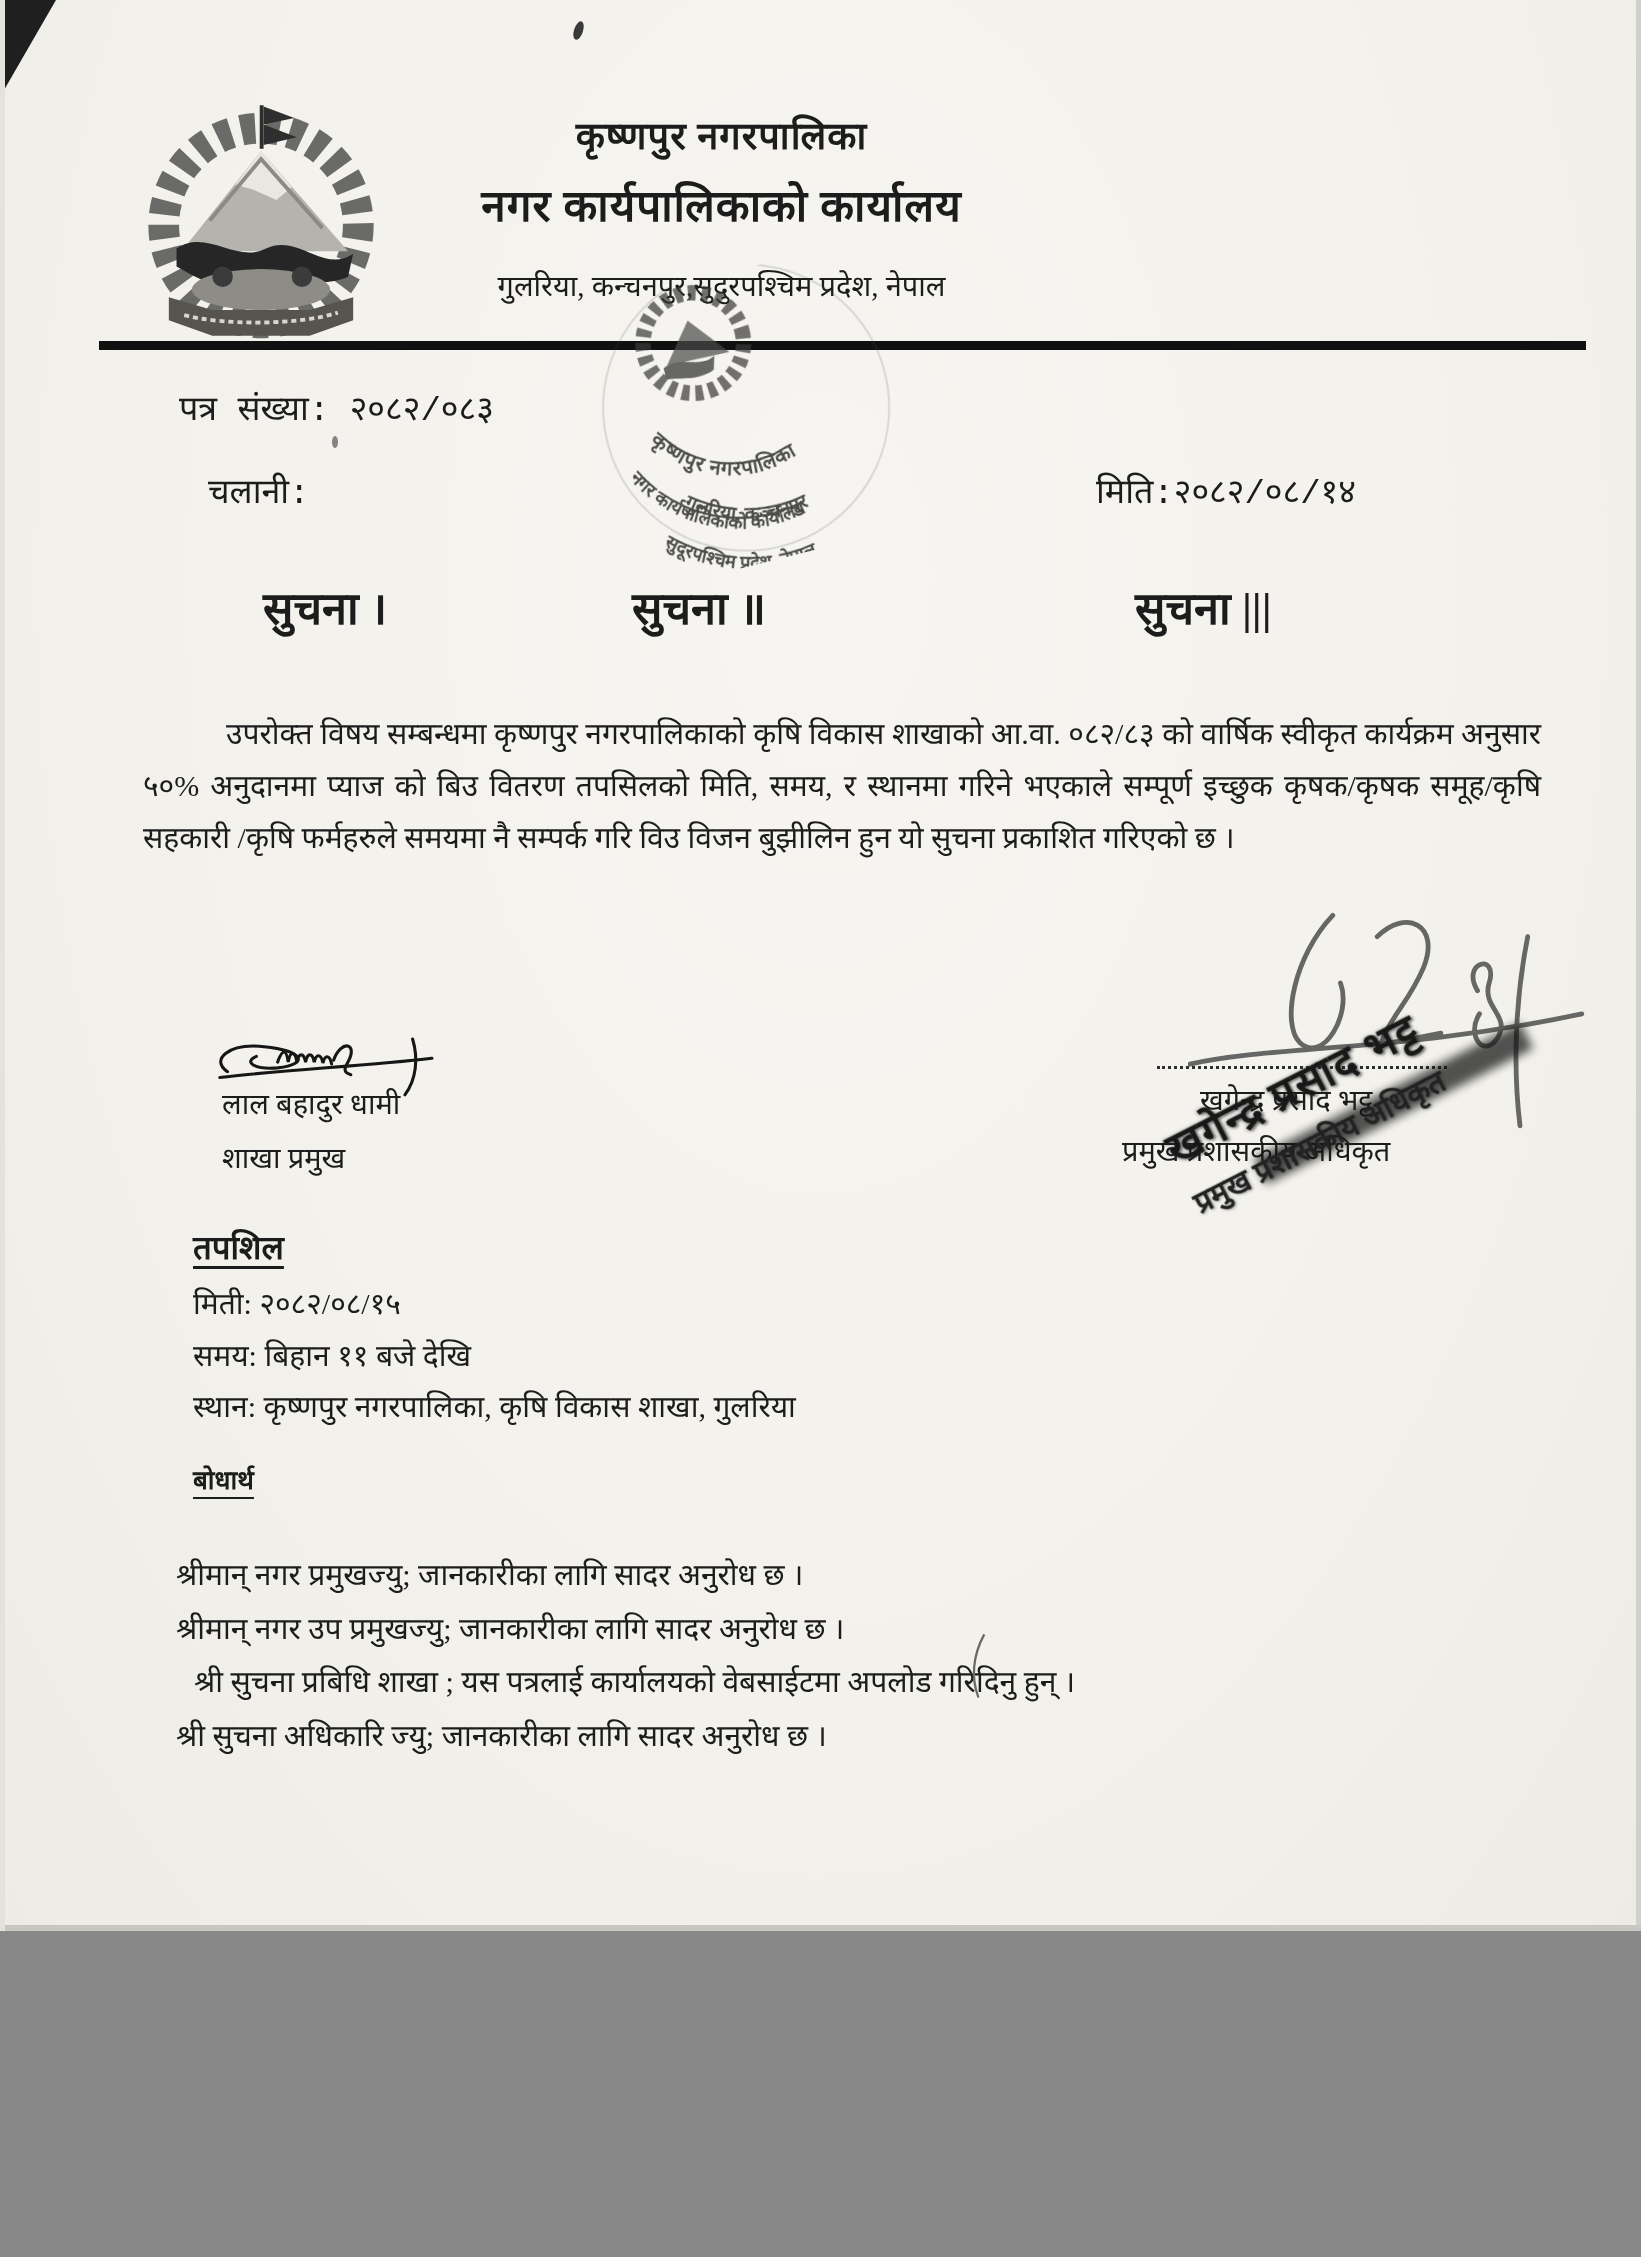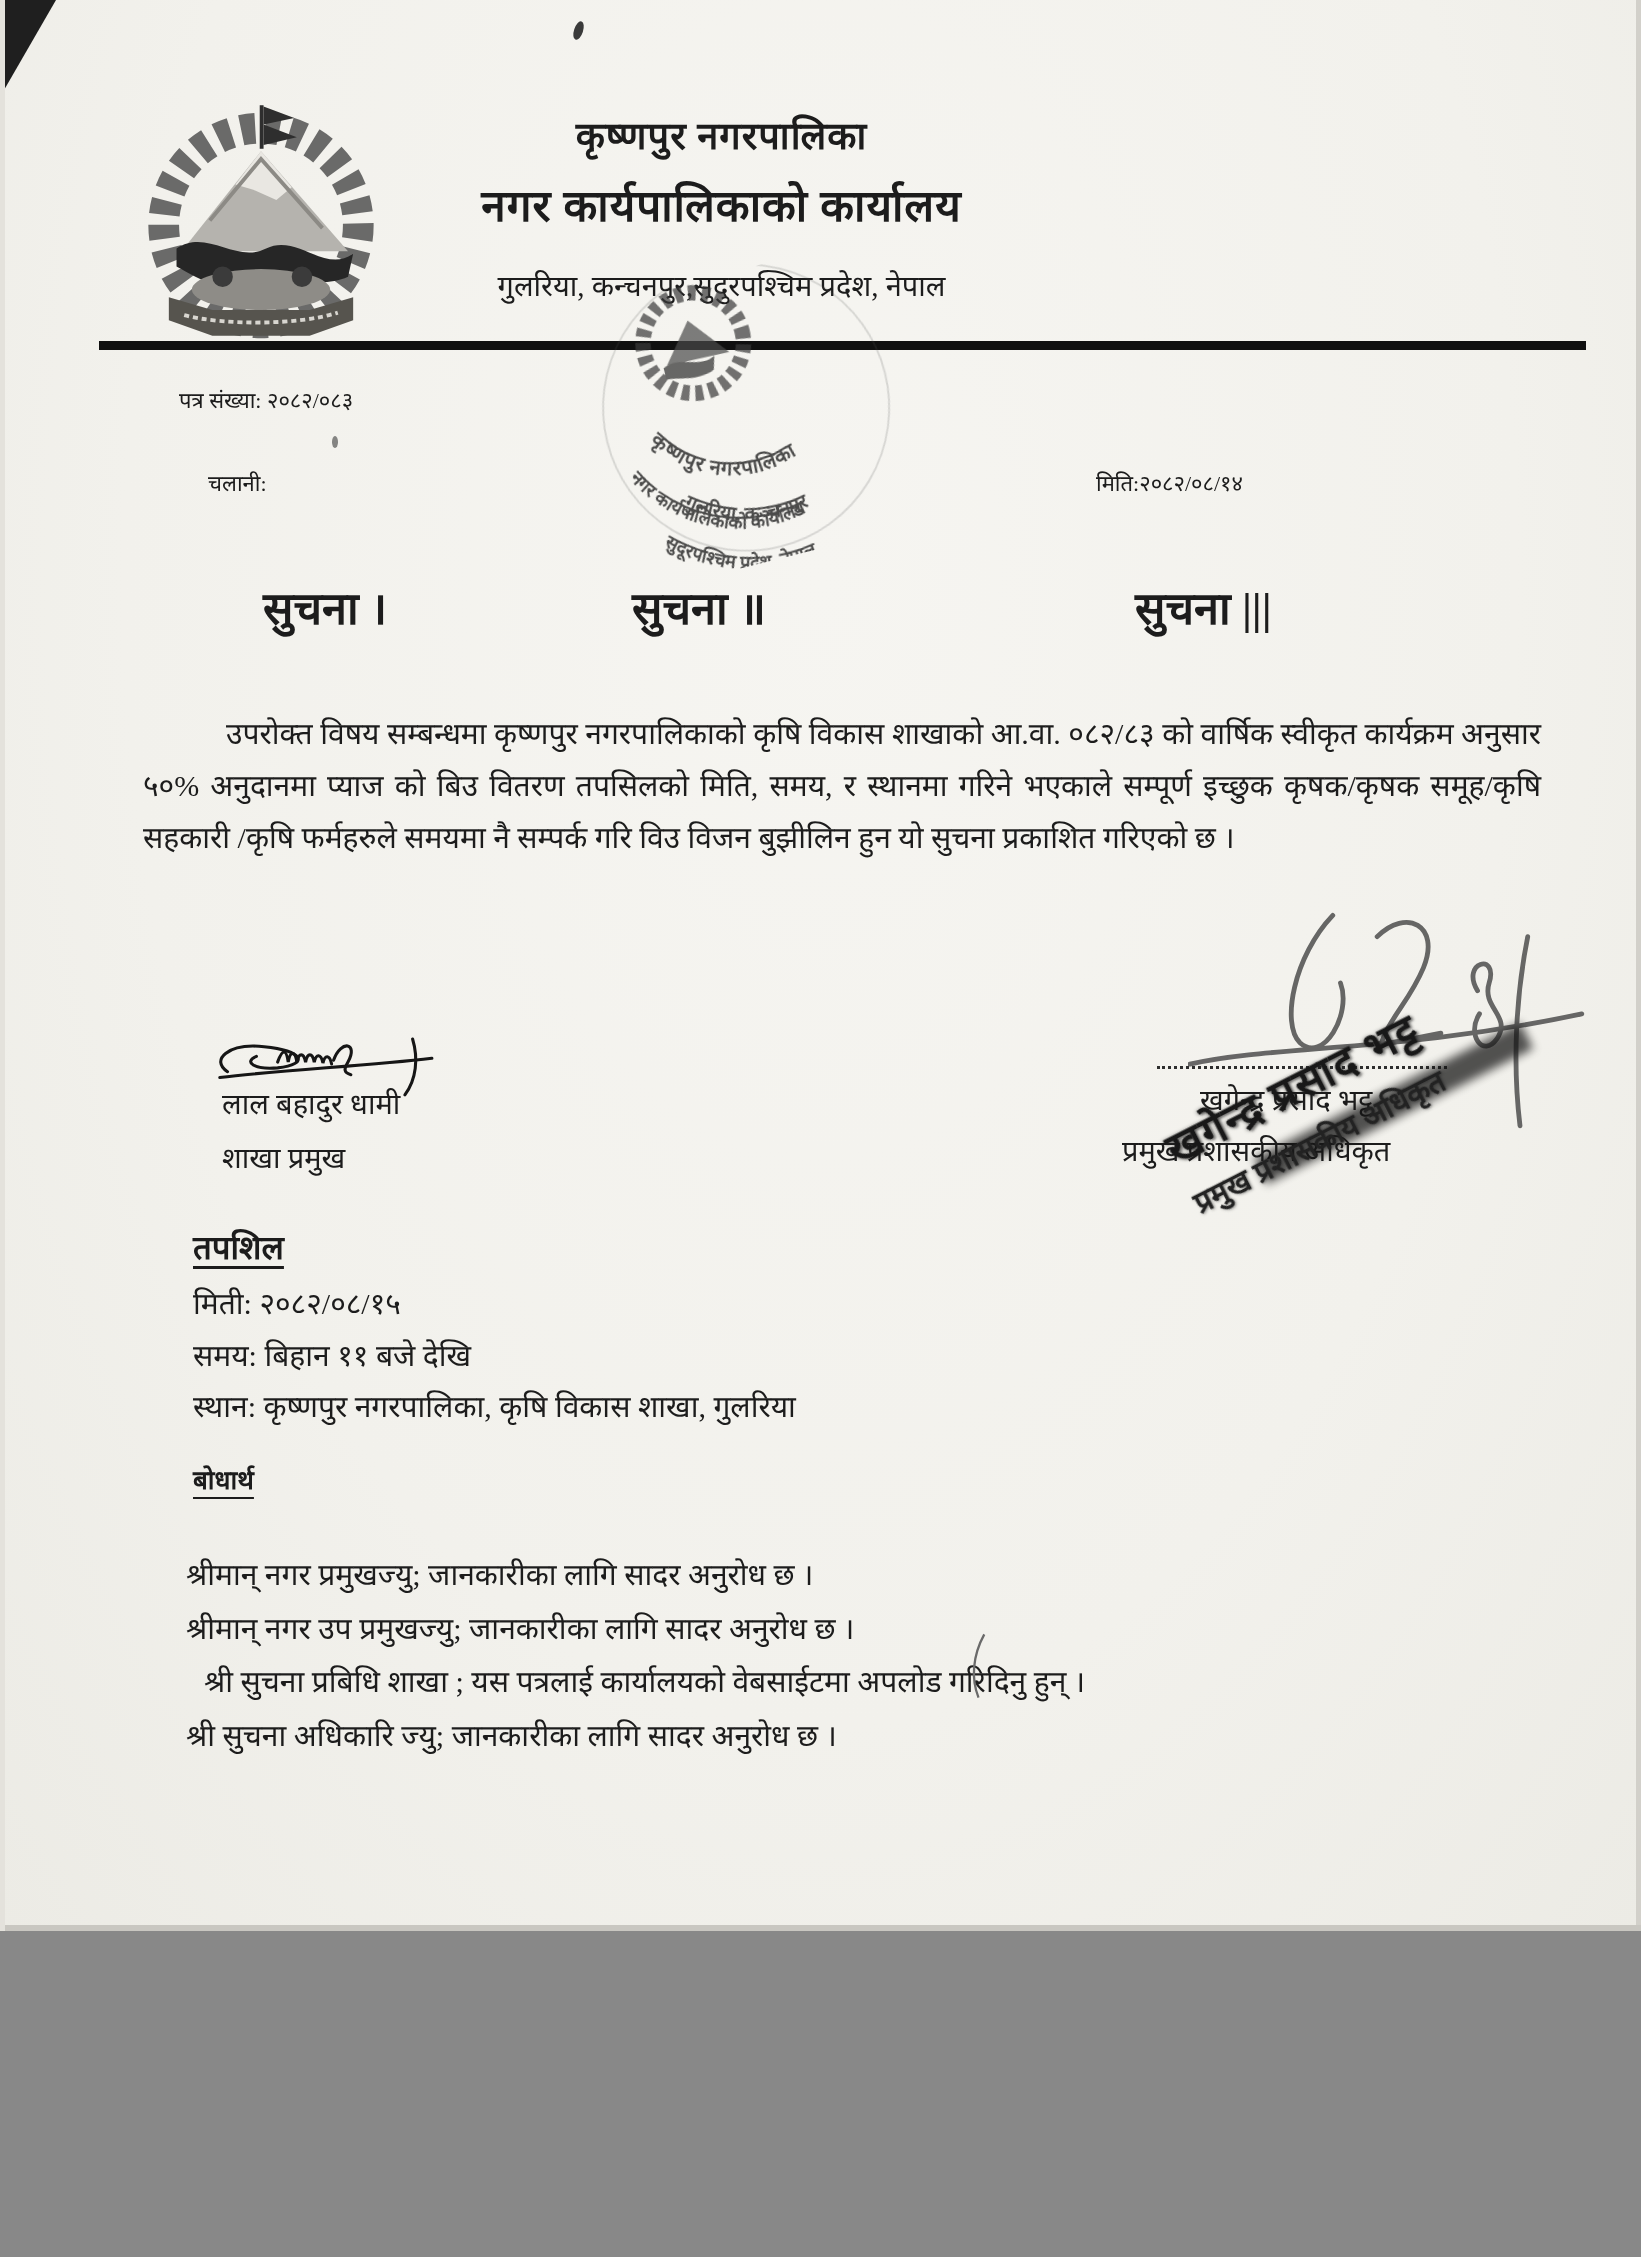--- a/index.html
+++ b/index.html
@@ -20,21 +20,21 @@
   #edge-bottom{left:0;bottom:0;width:100%;height:5.8px;background:#c9c7c1;}
   #edge-left{left:0;top:0;width:4.8px;height:100%;background:#e4e2dc;}
   .speck{background:#3a3a3a;border-radius:50%;}
   
   #header-block{left:362px;top:108px;width:719px;text-align:center;}
   #org-name{font-size:38px;font-weight:bold;letter-spacing:1px;}
   #office-name{font-size:44px;font-weight:bold;margin-top:13.5px;letter-spacing:1px;}
   #org-address{font-size:29px;margin-top:31px;}
   #rule{left:99px;top:341px;width:1487px;height:8.7px;background:#101010;}
   
-  .meta-text{font-size:22px;}
+  .meta-text{font-size:34px;font-family:Liberation Mono, monospace;}
   #letter-no{left:179px;top:384px;}
   #dispatch{left:208px;top:467px;}
   #date{left:1096px;top:467px;}
   
   #round-stamp{left:589px;top:272px;width:319px;height:290px;
     transform:rotate(-14deg);opacity:.88;filter:blur(0.4px);}
   #round-stamp text{fill:#343434;font-weight:bold;
     font-family:"Liberation Serif","DejaVu Serif",serif;}
   
   .notice-title{font-size:45px;font-weight:bold;top:576px;}
@@ -65,21 +65,21 @@
   
   #details-heading{left:193px;top:1224px;font-size:33px;font-weight:bold;
     text-decoration:underline;text-underline-offset:6.8px;}
   .detail-line{left:193px;font-size:30px;}
   #detail-date{top:1282px;}
   #detail-time{top:1334px;}
   #detail-place{top:1385px;}
   
   #cc-heading{left:193px;top:1461px;font-size:26px;font-weight:bold;
     text-decoration:underline;text-underline-offset:7.7px;}
-  .cc-line{left:186px;font-size:30px;}
+  .cc-line{left:176px;font-size:30px;}
   #cc-0{top:1553px;}
   #cc-1{top:1607px;}
   #cc-2{top:1660px;margin-left:18px;}
   #cc-3{top:1714px;}
   #pen-tick{left:967px;top:1632px;}
 </style>
 </head>
 <body>
 
 <div id="scan">

